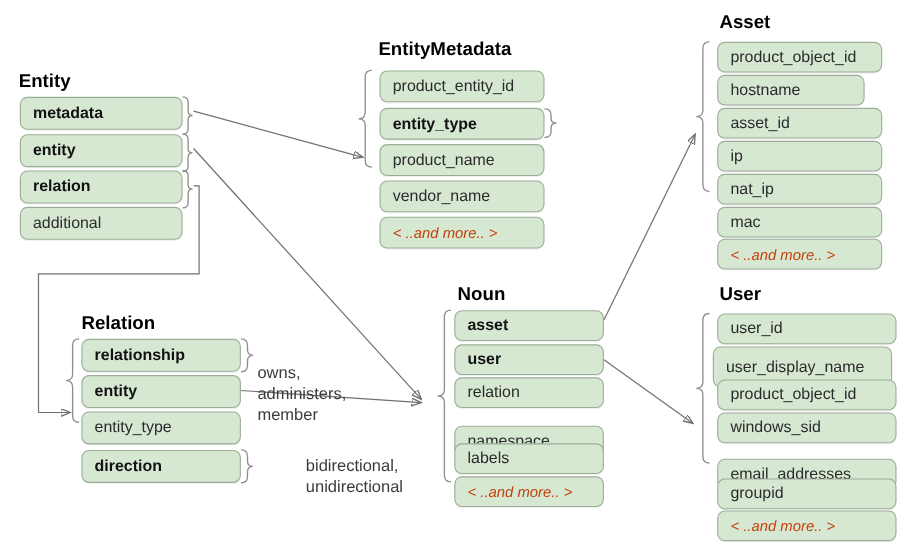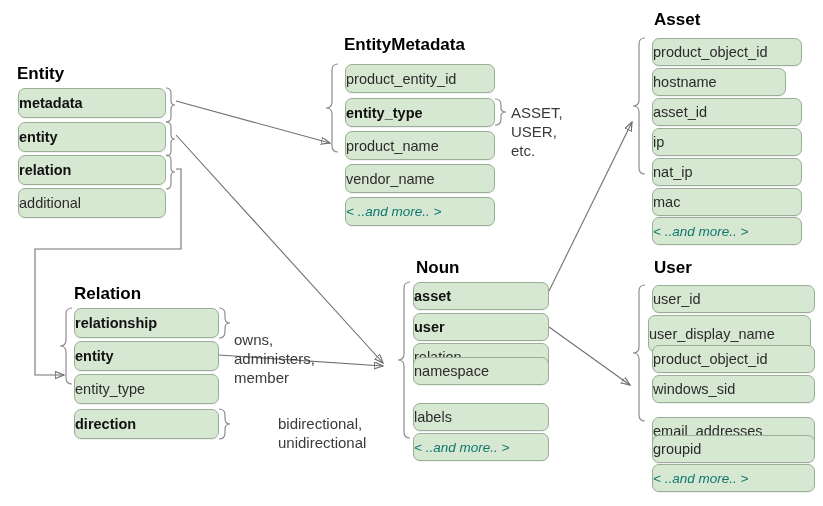--- a/index.html
+++ b/index.html
@@ -19,25 +19,26 @@
   }
   .row{
     position:absolute;
     box-sizing:border-box;
     background:#d7e8d2;
     border:1px solid #9aae96;
     border-radius:7px;
     font-size:14.5px;
     color:#2b2b2b;
     display:flex;align-items:center;
+    padding-left:11px;
     white-space:nowrap;
     box-shadow:0 1px 0 rgba(0,0,0,.06);
   }
   .row.bold{font-weight:bold;color:#111;}
-  .row.more{color:#0f766e;font-style:italic;font-size:13.5px;}
+  .row.more{color:#c2410c;font-style:italic;font-size:13.5px;}
 
   
   .note{
     position:absolute;
     font-size:15px;color:#3a3a3a;line-height:19px;
     white-space:pre;
   }
 
   svg.links{position:absolute;left:0;top:0;width:823px;height:506px;overflow:visible;pointer-events:none;}
   svg.links path,svg.links line{fill:none;stroke:#707070;stroke-width:1.1;}
@@ -98,23 +99,20 @@
 
   <div class="group">
     <div class="group-title" style="left:344px;top:36px;">EntityMetadata</div>
     <div class="row" style="left:345px;top:64px;width:150px;height:29px;">product_entity_id</div>
     <div class="row bold" style="left:345px;top:98px;width:150px;height:29px;">entity_type</div>
     <div class="row" style="left:345px;top:131px;width:150px;height:29px;">product_name</div>
     <div class="row" style="left:345px;top:164px;width:150px;height:29px;">vendor_name</div>
     <div class="row more" style="left:345px;top:197px;width:150px;height:29px;">&lt; ..and more.. &gt;</div>
   </div>
 
-  <div class="note" style="left:511px;top:103px;">ASSET,
-USER,
-etc.</div>
 
   <div class="group">
     <div class="group-title" style="left:654px;top:11px;">Asset</div>
     <div class="row" style="left:652px;top:38px;width:150px;height:28px;">product_object_id</div>
     <div class="row" style="left:652px;top:68px;width:134px;height:28px;">hostname</div>
     <div class="row" style="left:652px;top:98px;width:150px;height:28px;">asset_id</div>
     <div class="row" style="left:652px;top:128px;width:150px;height:28px;">ip</div>
     <div class="row" style="left:652px;top:158px;width:150px;height:28px;">nat_ip</div>
     <div class="row" style="left:652px;top:188px;width:150px;height:28px;">mac</div>
     <div class="row more" style="left:652px;top:217px;width:150px;height:28px;">&lt; ..and more.. &gt;</div>
@@ -129,21 +127,21 @@
     <div class="row" style="left:652px;top:405px;width:163px;height:28px;margin-top:12px;">email_addresses</div>
     <div class="row" style="left:652px;top:435px;width:163px;height:28px;">groupid</div>
     <div class="row more" style="left:652px;top:464px;width:163px;height:28px;">&lt; ..and more.. &gt;</div>
   </div>
 
   <div class="group">
     <div class="group-title" style="left:416px;top:259px;">Noun</div>
     <div class="row bold" style="left:413px;top:282px;width:136px;height:28px;">asset</div>
     <div class="row bold" style="left:413px;top:313px;width:136px;height:28px;">user</div>
     <div class="row" style="left:413px;top:343px;width:136px;height:28px;">relation</div>
-    <div class="row" style="left:413px;top:357px;width:136px;height:28px;">namespace</div>
+    <div class="row" style="left:413px;top:387px;width:136px;height:28px;">namespace</div>
     <div class="row" style="left:413px;top:403px;width:136px;height:28px;">labels</div>
     <div class="row more" style="left:413px;top:433px;width:136px;height:28px;">&lt; ..and more.. &gt;</div>
   </div>
 
   <div class="group">
     <div class="group-title" style="left:74px;top:285px;">Relation</div>
     <div class="row bold" style="left:74px;top:308px;width:145px;height:30px;">relationship</div>
     <div class="row bold" style="left:74px;top:341px;width:145px;height:30px;">entity</div>
     <div class="row" style="left:74px;top:374px;width:145px;height:30px;">entity_type</div>
     <div class="row bold" style="left:74px;top:409px;width:145px;height:30px;">direction</div>

